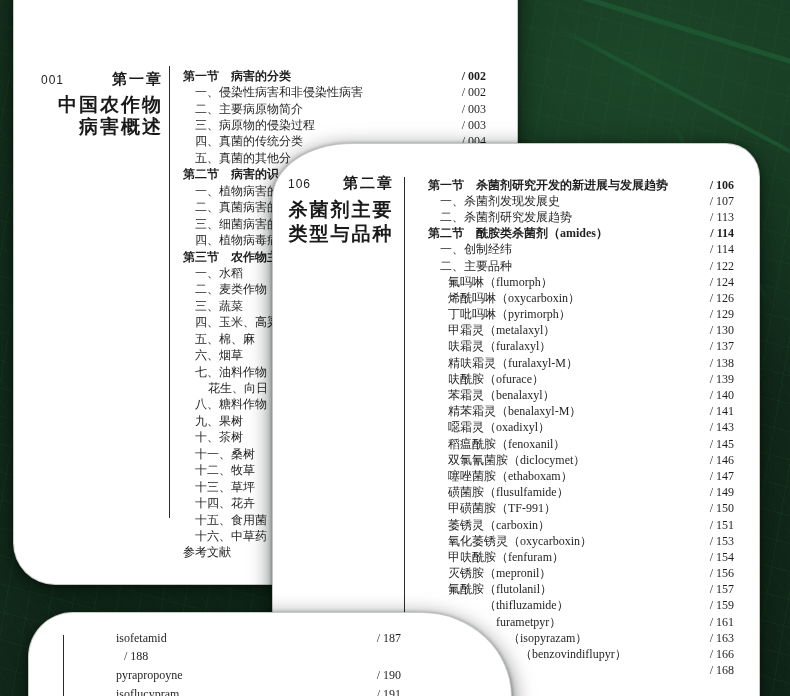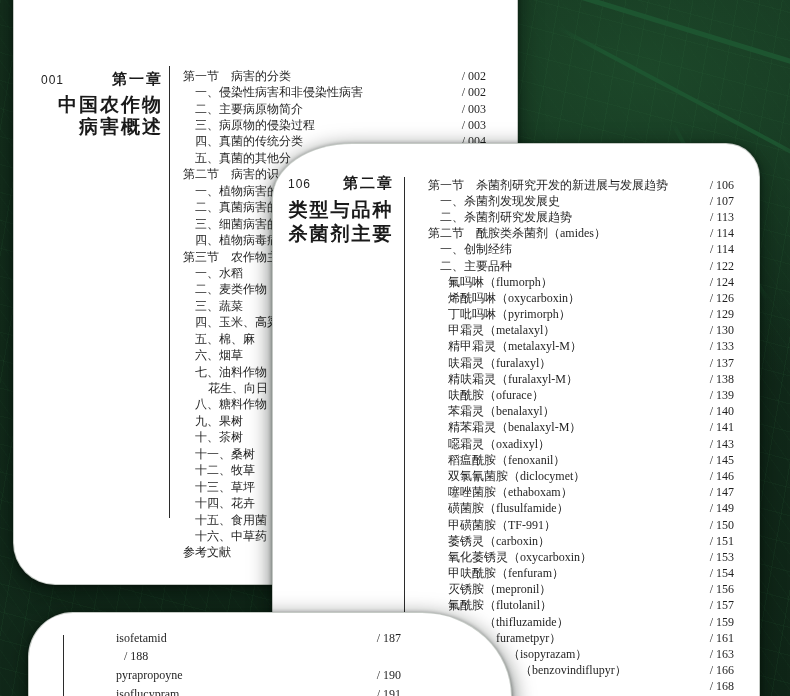--- a/index.html
+++ b/index.html
@@ -52,21 +52,21 @@
   .toc{position:absolute;}
   #page1 .toc{left:169px;top:98px;width:303px;}
   #page2 .toc{left:155px;top:33px;width:306px;}
   #page3 .toc{left:87px;top:16px;width:285px;}
   .row{display:flex;justify-content:space-between;align-items:center;font-size:12px;}
   #page1 .row{height:16.45px;}
   #page2 .row{height:16.2px;}
   #page3 .row{height:18.6px;}
   .row .t{white-space:pre;overflow:hidden;}
   .row .p{white-space:pre;margin-left:8px;}
-  .lv-section{font-weight:400;}
+  .lv-section{font-weight:700;}
   .lv-sub .t{padding-left:12px;}
   .lv-item .t{padding-left:20px;}
   .lv-cont .t{padding-left:25px;}
   .lv-ref .t{padding-left:0;}
   #page3 .lv-item .t{padding-left:0;}
 </style>
 </head>
 <body>
 
 <div class="leafnet"></div>
@@ -211,22 +211,22 @@
     </div>
 </div>
 
 <div class="page" id="page2">
   <div class="chap">
     <div class="ch-row">
       <span class="ch-no">106</span>
       <span class="ch-label">第二章</span>
     </div>
     <div class="ch-title">
+      <div>杀菌剂主要</div>
       <div>类型与品种</div>
-      <div>杀菌剂主要</div>
     </div>
   </div>
   <div class="vrule"></div>
   <div class="toc">
       <div class="row lv-section">
         <span class="t">第一节　杀菌剂研究开发的新进展与发展趋势</span>
         <span class="p">/ 106</span>
       </div>
       <div class="row lv-sub">
         <span class="t">一、杀菌剂发现发展史</span>
@@ -258,24 +258,20 @@
       </div>
       <div class="row lv-item">
         <span class="t">丁吡吗啉（pyrimorph）</span>
         <span class="p">/ 129</span>
       </div>
       <div class="row lv-item">
         <span class="t">甲霜灵（metalaxyl）</span>
         <span class="p">/ 130</span>
       </div>
       <div class="row lv-item">
-        <span class="t">精甲霜灵（metalaxyl-M）</span>
-        <span class="p">/ 133</span>
-      </div>
-      <div class="row lv-item">
         <span class="t">呋霜灵（furalaxyl）</span>
         <span class="p">/ 137</span>
       </div>
       <div class="row lv-item">
         <span class="t">精呋霜灵（furalaxyl-M）</span>
         <span class="p">/ 138</span>
       </div>
       <div class="row lv-item">
         <span class="t">呋酰胺（ofurace）</span>
         <span class="p">/ 139</span>

